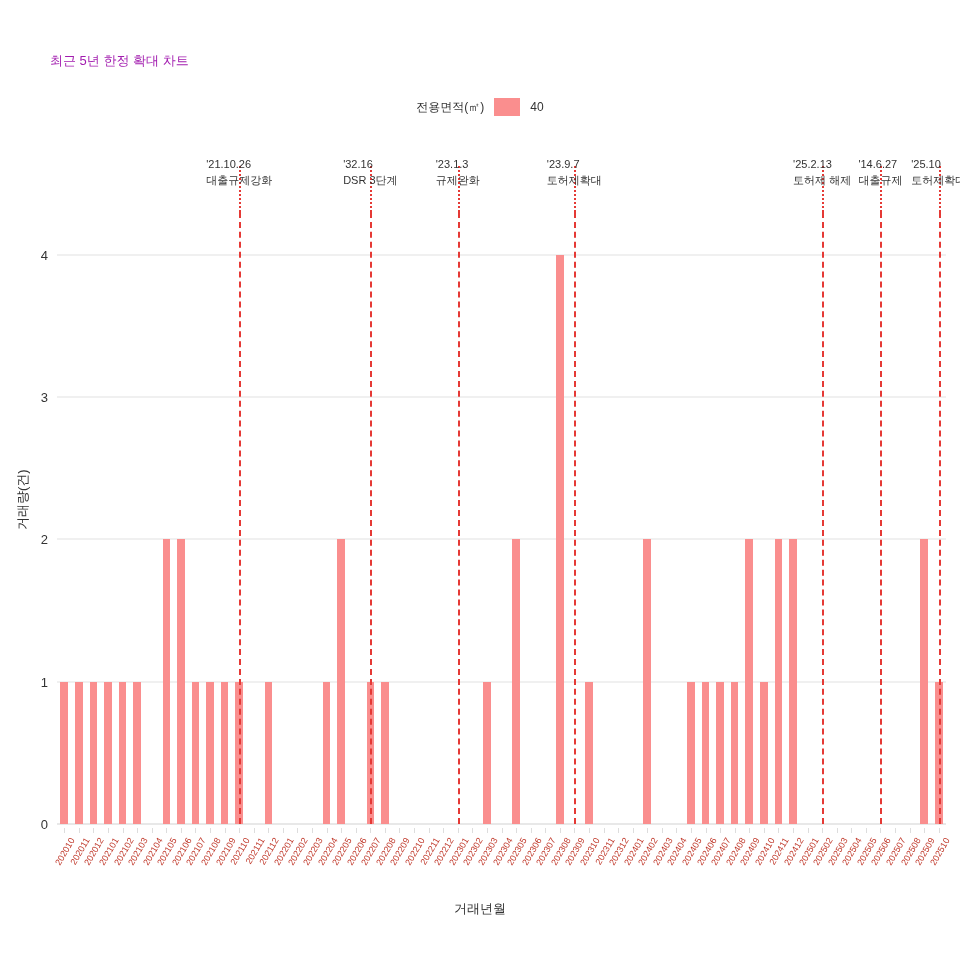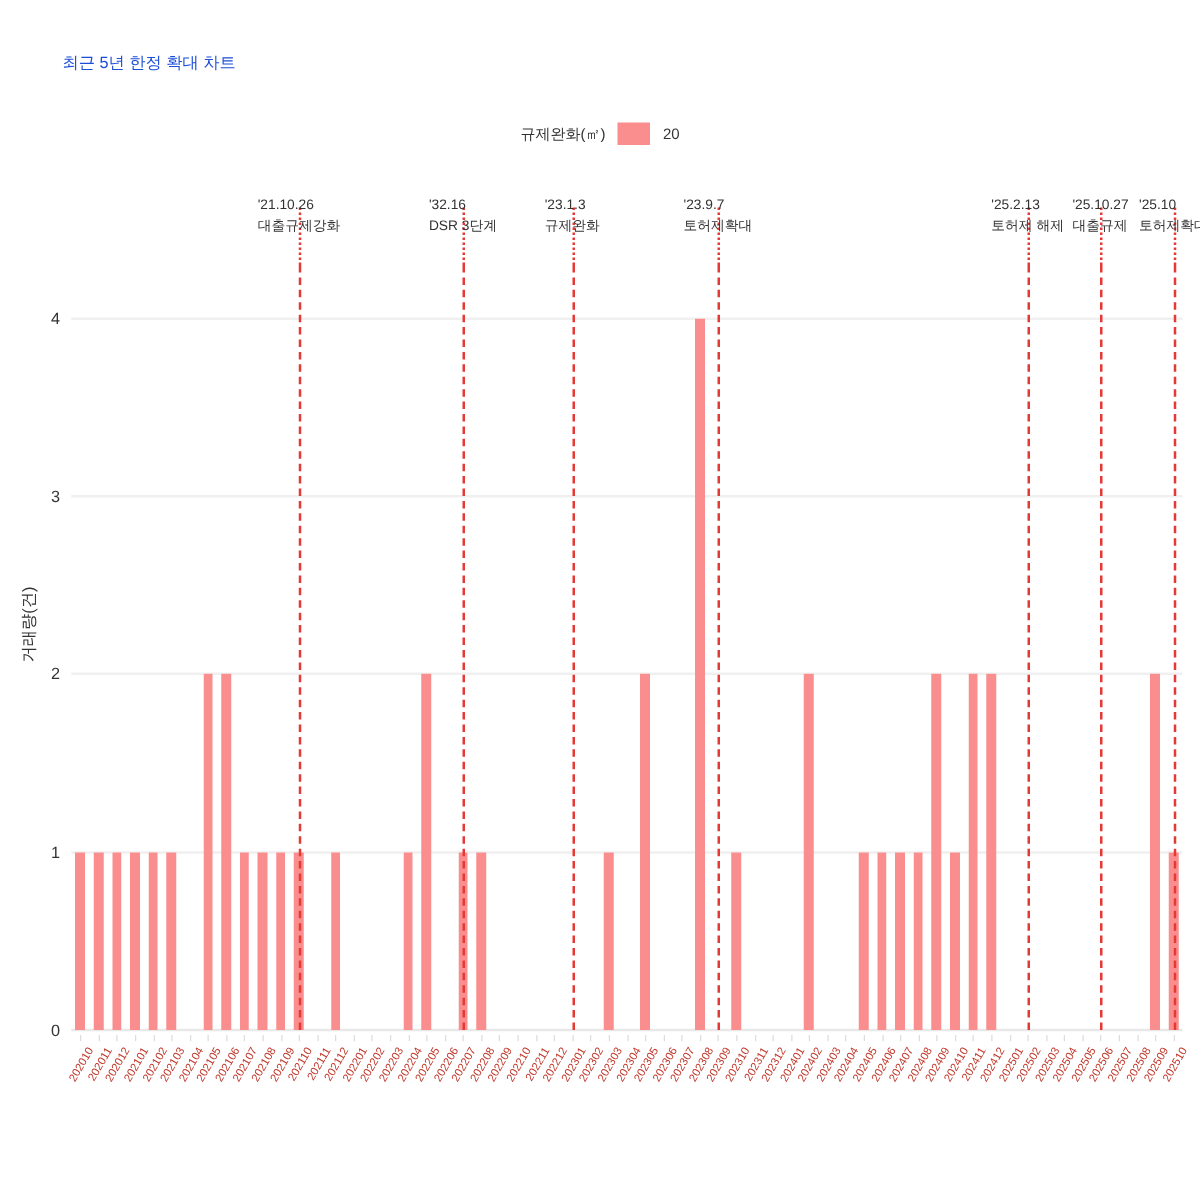--- a/index.html
+++ b/index.html
@@ -12,22 +12,22 @@
     overflow:hidden;
   }
   #chart-root{position:relative;width:960px;height:960px;}
 
   .title{
     position:absolute;left:48px;top:18px;
     font-size:21px;font-weight:bold;color:#1a1a1a;
     letter-spacing:-0.3px;
   }
   .subtitle{
-    position:absolute;left:50px;top:41px;
-    font-size:13px;color:#1d4ed8;
+    position:absolute;left:50px;top:52px;
+    font-size:13px;color:#a21caf;
   }
 
   
   .legend{
     position:absolute;left:0;top:98px;width:960px;
     display:flex;justify-content:center;align-items:center;gap:10px;
     font-size:12px;color:#333;
   }
   .legend-label{font-size:12px;color:#333;}
   .legend-swatch{width:26px;height:18px;background:#fa8e8e;display:inline-block;}
@@ -97,23 +97,23 @@
   .tick-mark{position:absolute;top:0;width:1px;height:5px;background:#ddd;}
 </style>
 </head>
 <body>
 
 <div id="chart-root">
 
   <div class="subtitle">최근 5년 한정 확대 차트</div>
 
   <div class="legend">
-    <span class="legend-label">규제완화(㎡)</span>
+    <span class="legend-label">전용면적(㎡)</span>
     <span class="legend-swatch"></span>
-    <span class="legend-value">20</span>
+    <span class="legend-value">40</span>
   </div>
 
   <div class="yaxis-title">거래량(건)</div>
 
   <div class="plot">
     <div class="plot-inner" id="plot-inner">
       <div id="gridlines">
           <div class="axis-base" style="top: 611px;"></div>
           <div class="ylabel-tick" style="top: 612px;">0</div>
           <div class="gridline" style="top: 468.674px;"></div>
@@ -190,21 +190,21 @@
           <div class="event-date">'23.9.7</div>
           <div class="event-name">토허제확대</div>
         </div>
         <div class="event-line" style="left: 765.123px; top: 36px; height: 46px; border-left-style: dotted;"></div>
         <div class="event-label" style="left: 765.123px; top: 28px;">
           <div class="event-date">'25.2.13</div>
           <div class="event-name">토허제 해제</div>
         </div>
         <div class="event-line" style="left: 823.418px; top: 36px; height: 46px; border-left-style: dotted;"></div>
         <div class="event-label" style="left: 823.418px; top: 28px;">
-          <div class="event-date">'25.10.27</div>
+          <div class="event-date">'14.6.27</div>
           <div class="event-name">대출규제</div>
         </div>
         <div class="event-line" style="left: 881.713px; top: 36px; height: 46px; border-left-style: dotted;"></div>
         <div class="event-label" style="left: 881.713px; top: 28px;">
           <div class="event-date">'25.10</div>
           <div class="event-name">토허제확대</div>
         </div>
       </div>
   </div>
 
@@ -325,14 +325,15 @@
       <div class="xtick" style="left: 827.418px; top: 8px;">202506</div>
       <div class="tick-mark" style="left: 837.992px;"></div>
       <div class="xtick" style="left: 841.992px; top: 8px;">202507</div>
       <div class="tick-mark" style="left: 852.566px;"></div>
       <div class="xtick" style="left: 856.566px; top: 8px;">202508</div>
       <div class="tick-mark" style="left: 867.139px;"></div>
       <div class="xtick" style="left: 871.139px; top: 8px;">202509</div>
       <div class="tick-mark" style="left: 881.713px;"></div>
       <div class="xtick" style="left: 885.713px; top: 8px;">202510</div>
     </div>
+  <div class="xaxis-title">거래년월</div>
 
 </div>
 
 </body></html>

